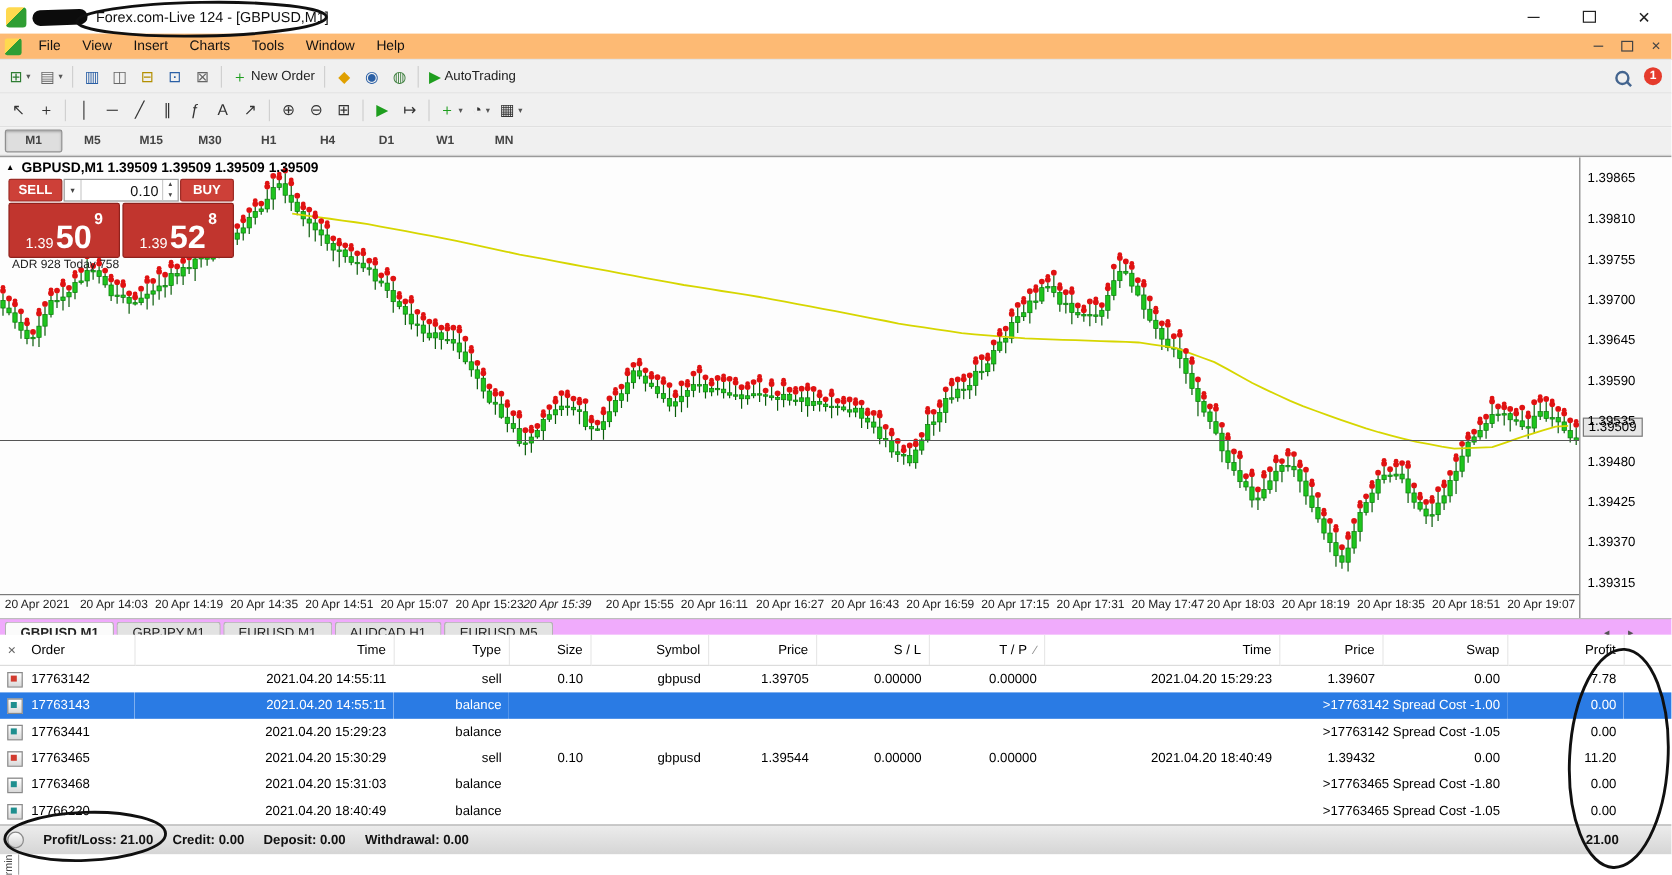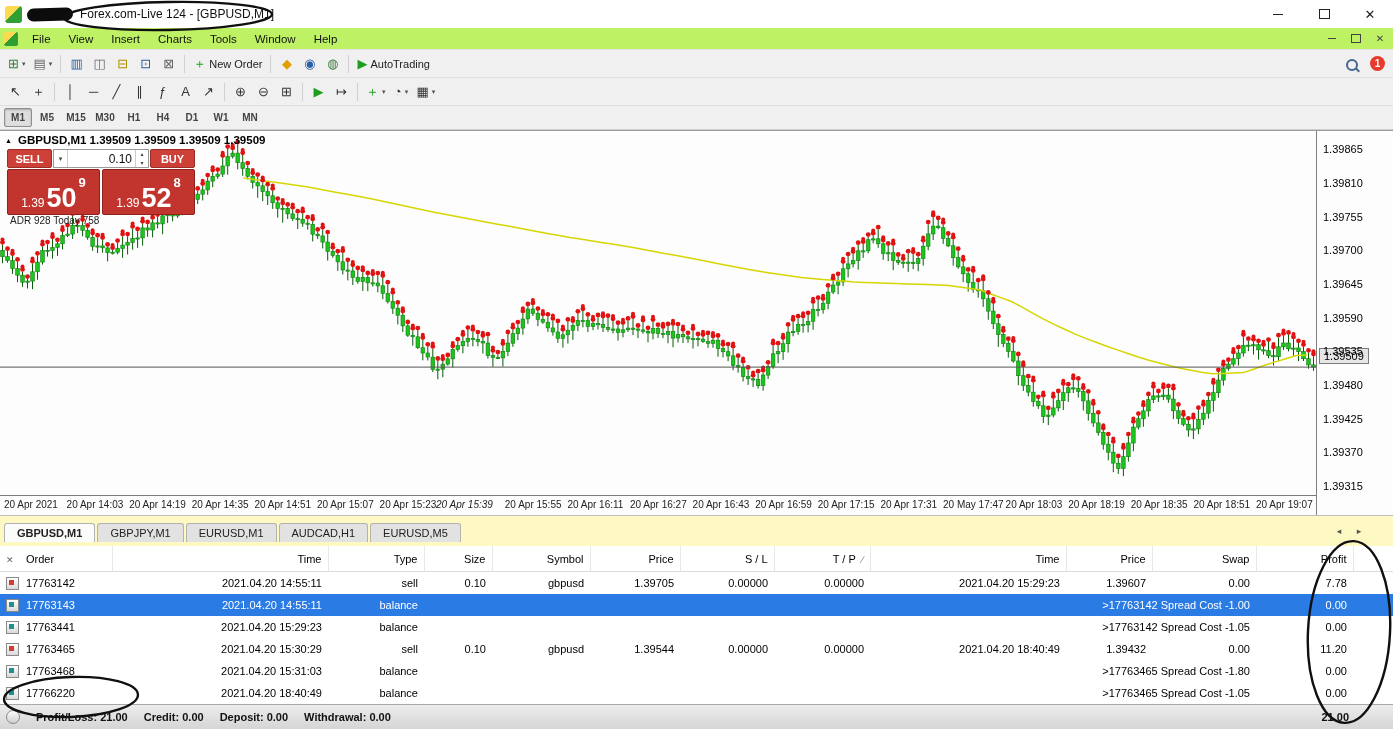--- a/index.html
+++ b/index.html
@@ -11,42 +11,42 @@
   .titlebar{height:28px;display:flex;align-items:center;background:#fff;padding-left:5px}
   .appicon{width:17px;height:17px;border-radius:3px;background:linear-gradient(135deg,#ffd94f 0 46%,#2f9e33 46% 100%);margin-right:5px;flex:0 0 auto}
   .scribble{width:46px;height:13px;background:#0c0c0c;border-radius:7px;transform:rotate(-2deg);margin-right:7px;flex:0 0 auto}
   .title{font-size:12px;color:#101010;white-space:nowrap}
   .flex{flex:1}
   .winbtn{width:46px;height:28px;display:inline-flex;align-items:center;justify-content:center;font-size:13px;color:#222}
   .glyph-min{width:10px;height:1px;background:#222;display:inline-block}
   .glyph-max{width:9px;height:8px;border:1px solid #222;display:inline-block}
 
   
-  .menubar{height:22px;background:#bef264;display:flex;align-items:center;padding-left:4px;border-bottom:1px solid #e4e4e4}
+  .menubar{height:22px;background:#fdba74;display:flex;align-items:center;padding-left:4px;border-bottom:1px solid #e4e4e4}
   .menu-chart-icon{width:14px;height:14px;border-radius:2px;background:linear-gradient(135deg,#ffd94f 0 46%,#2f9e33 46% 100%);margin-right:5px}
   .menuitem{padding:2px 9px;font-size:11.5px;color:#111}
   .mdi-btn{width:22px;height:18px;display:inline-flex;align-items:center;justify-content:center;color:#444;font-size:10px;margin-right:2px}
   .mdi-max{width:8px;height:7px;border:1px solid #444;display:inline-block}
   .mdi-min{width:8px;height:1px;background:#444;display:inline-block}
 
   
   .toolbar{height:28px;background:#f0f0f0;display:flex;align-items:center;padding:0 4px;border-bottom:1px solid #e0e0e0}
   .tbbtn{height:22px;min-width:23px;padding:0 3px;border:1px solid transparent;border-radius:2px;display:inline-flex;align-items:center;justify-content:center;gap:3px;font-size:12px;color:#333}
   .tbglyph{font-size:13px;line-height:1}
   .tblabel{font-size:11px;color:#222}
   .tbdd{font-size:7px;color:#555}
   .tbsep{width:1px;height:18px;background:#d0d0d0;margin:0 4px;display:inline-block}
   .tbspacer{flex:1}
   .mag{width:8px;height:8px;border:2px solid #44658f;border-radius:50%;position:relative;display:inline-block;margin:2px 4px 0 0}
   .mag::after{content:"";position:absolute;width:5px;height:2px;background:#44658f;transform:rotate(45deg);right:-4px;bottom:-2px}
   .badge{width:15px;height:15px;border-radius:50%;background:#e53b2c;color:#fff;font-size:10px;font-weight:bold;display:inline-flex;align-items:center;justify-content:center}
 
   
   .tfbar{height:24px;background:#f0f0f0;display:flex;align-items:center;padding-left:4px;border-bottom:1px solid #cfcfcf;gap:1px}
-  .tfbtn{width:28px;height:19px;font-size:10px;font-weight:bold;color:#444;border:1px solid transparent;border-radius:2px;display:inline-flex;align-items:center;justify-content:center}
+  .tfbtn{width:48px;height:19px;font-size:10px;font-weight:bold;color:#444;border:1px solid transparent;border-radius:2px;display:inline-flex;align-items:center;justify-content:center}
   .tfbtn.active{background:#dedede;border-color:#8f8f8f;box-shadow:inset 0 1px 2px rgba(0,0,0,.25)}
 
   
   .chart-area{position:relative;height:385px;background:#fdfdfd;border-top:1px solid #9a9a9a;overflow:hidden}
   #chart-svg{position:absolute;left:0;top:0}
   .plot-bottom{position:absolute;left:0;top:364px;width:1316px;border-top:1px solid #7a7a7a}
   .chart-header{position:absolute;left:18px;top:3px;font-size:11.5px;font-weight:bold;color:#000;z-index:3}
   .panel-toggle{position:absolute;left:5px;top:6px;font-size:7px;color:#000;z-index:3}
   .adr{position:absolute;left:10px;top:84px;font-size:10px;color:#222;z-index:3}
   .scale{position:absolute;right:0;top:0;width:76px;height:385px;border-left:1px solid #808080;background:#fdfdfd;z-index:2}
@@ -63,21 +63,21 @@
   .tp-dd{width:13px;display:flex;align-items:center;justify-content:center;font-size:7px;color:#444;border-right:1px solid #ccc}
   .tp-vol-val{flex:1;display:flex;align-items:center;justify-content:flex-end;padding-right:3px;font-size:12px}
   .tp-spin{width:12px;display:flex;flex-direction:column;border-left:1px solid #ccc;font-size:6px;color:#444;line-height:9px;text-align:center;justify-content:center}
   .tp-row2{display:flex;gap:2px;margin-top:1px}
   .tp-price{flex:1;height:38px;background:#c1352e;border:1px solid #8f221d;border-radius:2px;color:#fff;display:flex;align-items:flex-end;justify-content:center;padding:3px 2px;gap:2px}
   .pb-small{font-size:12px;line-height:15px}
   .pb-big{font-size:27px;font-weight:bold;line-height:26px}
   .pb-sup{font-size:13px;font-weight:bold;line-height:13px;align-self:flex-start;margin-top:3px}
 
   
-  .tabstrip{height:31px;background:#fef9c3;border-top:1px solid #bdbdbd;display:flex;align-items:center;padding-left:3px}
+  .tabstrip{height:14px;background:#f0abfc;border-top:1px solid #bdbdbd;display:flex;align-items:flex-start;padding-left:3px}
   .ctab{padding:3px 12px 3px;margin:2px 1px 0;font-size:11px;color:#222;background:#e2e2e2;border:1px solid #b3b3b3;border-bottom:none;border-radius:3px 3px 0 0}
   .ctab.active{background:#fbfbfb;font-weight:bold}
   .tab-arrows{margin-left:auto;margin-right:26px;display:flex;align-items:center;gap:4px;height:22px}
   .tab-arrow{width:16px;height:16px;display:inline-flex;align-items:center;justify-content:center;font-size:9px;color:#555}
 
   
   .terminal{position:relative;background:#fff}
   table.tt{border-collapse:collapse;table-layout:fixed;width:1393px;font-size:11px}
   table.tt th{height:21px;font-weight:normal;text-align:right;padding:2px 6px;border-left:1px solid #e8e8e8;border-bottom:1px solid #dcdcdc;white-space:nowrap;overflow:hidden;color:#000;background:#fff}
   table.tt th:first-child,table.tt th.left{border-left:none;text-align:left}

